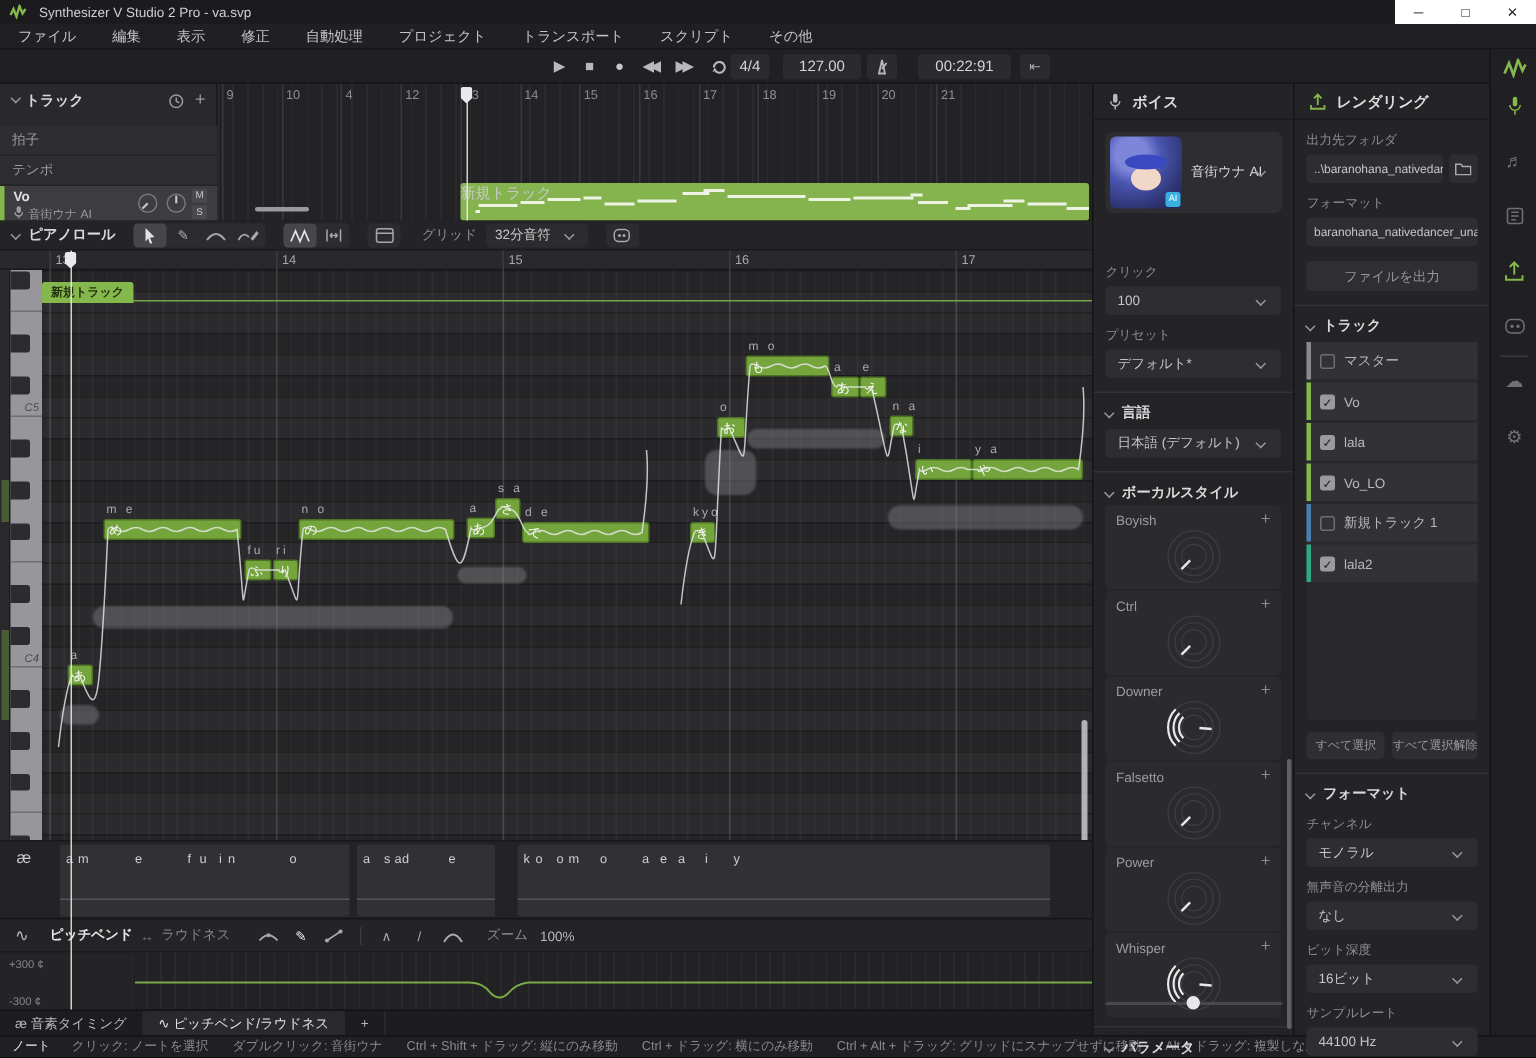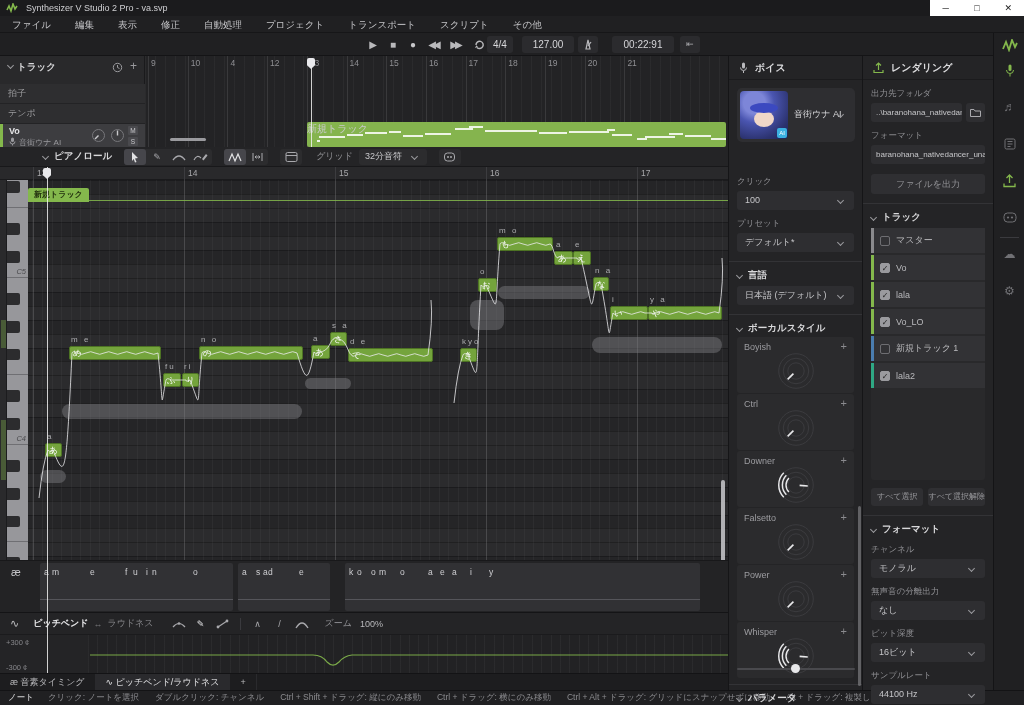--- a/index.html
+++ b/index.html
@@ -25,21 +25,21 @@
   #vorow{position:absolute;left:0;top:68px;width:145px;height:23px;background:#3d3d40;}
   #vorow .strip{position:absolute;left:0;top:0;width:3px;height:23px;background:#84b84c;}
   #arr-grid{position:absolute;left:145px;top:0;width:583px;height:91px;background:#232325;
     background-image:repeating-linear-gradient(90deg,rgba(255,255,255,0.035) 0 1px,transparent 1px 9.9px);}
   .mnum{position:absolute;top:2px;color:#8f8f93;font-size:8.5px;}
   .mline{position:absolute;top:0;width:1px;height:91px;background:rgba(255,255,255,0.10);}
   .cdash{position:absolute;height:2px;background:rgba(255,255,255,0.85);}
   .pin{position:absolute;width:8px;height:11px;background:#e9e9ec;clip-path:polygon(0 0,100% 0,100% 65%,50% 100%,0 65%);border-radius:2px;}
   .playline{position:absolute;width:1px;background:rgba(240,240,240,0.85);}
   
-  #prtb{left:0;top:147px;width:728px;height:20px;background:#242426;border-bottom:1px solid #18181a;display:flex;align-items:center;padding-left:35px;}
+  #prtb{left:0;top:147px;width:728px;height:20px;background:#242426;border-bottom:1px solid #18181a;display:flex;align-items:center;}
   #prtb .label{color:#d8d8da;font-weight:bold;font-size:9.5px;margin-left:8px;}
   .tgroup{display:flex;background:#2c2c2e;border-radius:3px;margin-left:12px;height:16px;}
   .tool{width:22px;height:16px;color:#a9a9ad;text-align:center;line-height:16px;font-size:9px;border-radius:3px;}
   .tool.active{background:#46464b;color:#e8e8ea;}
   .ddl{display:flex;align-items:center;background:#2c2c2e;border-radius:3px;height:16px;padding:0 6px;color:#c9c9cc;font-size:9px;margin-left:6px;}
   
   #prruler{left:0;top:167px;width:728px;height:13px;background:#29292b;border-bottom:1px solid #1a1a1c;}
   .rnum{position:absolute;top:1px;color:#a8a8ab;font-size:8.5px;}
   .rtick{position:absolute;top:0;width:1px;height:13px;background:#3c3c3f;}
   #prmain{left:0;top:180px;width:728px;height:380px;overflow:hidden;background:#29292b;}
@@ -543,21 +543,21 @@
 
   <div id="tabstrip" class="abs">
       <div class="btab">æ 音素タイミング</div>
       <div class="btab active">∿ ピッチベンド/ラウドネス</div>
       <div class="btab">+</div>
     </div>
 
   <div id="statusbar" class="abs">
     <span class="mode">ノート</span>
   <div class="hint">クリック: ノートを選択</div>
-      <div class="hint">ダブルクリック: チャンネル</div>
+      <div class="hint">ダブルクリック: 音街ウナ</div>
       <div class="hint">Ctrl + Shift + ドラッグ: 縦にのみ移動</div>
       <div class="hint">Ctrl + ドラッグ: 横にのみ移動</div>
       <div class="hint">Ctrl + Alt + ドラッグ: グリッドにスナップせずに移動</div>
       <div class="hint">Alt + ドラッグ: 複製しながら移動</div>
     </div>
 
   <div id="voicep" class="abs rpanel">
     <div class="phead">
       <svg style="margin-left:10px" width="9" height="12" viewBox="0 0 9 12">
           <rect x="3" y="0.5" width="3" height="6" rx="1.5" fill="#b9b9bc"></rect>

